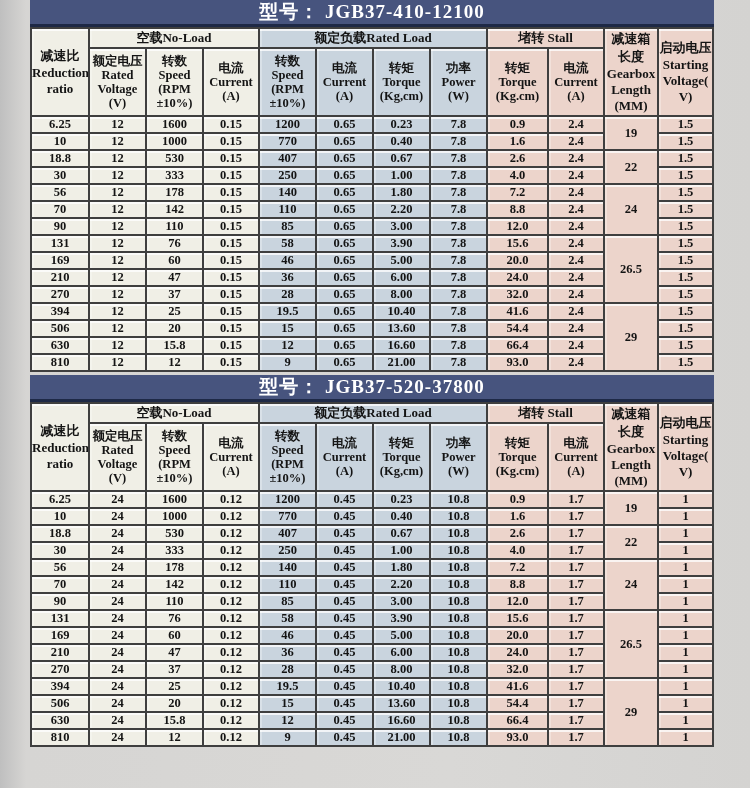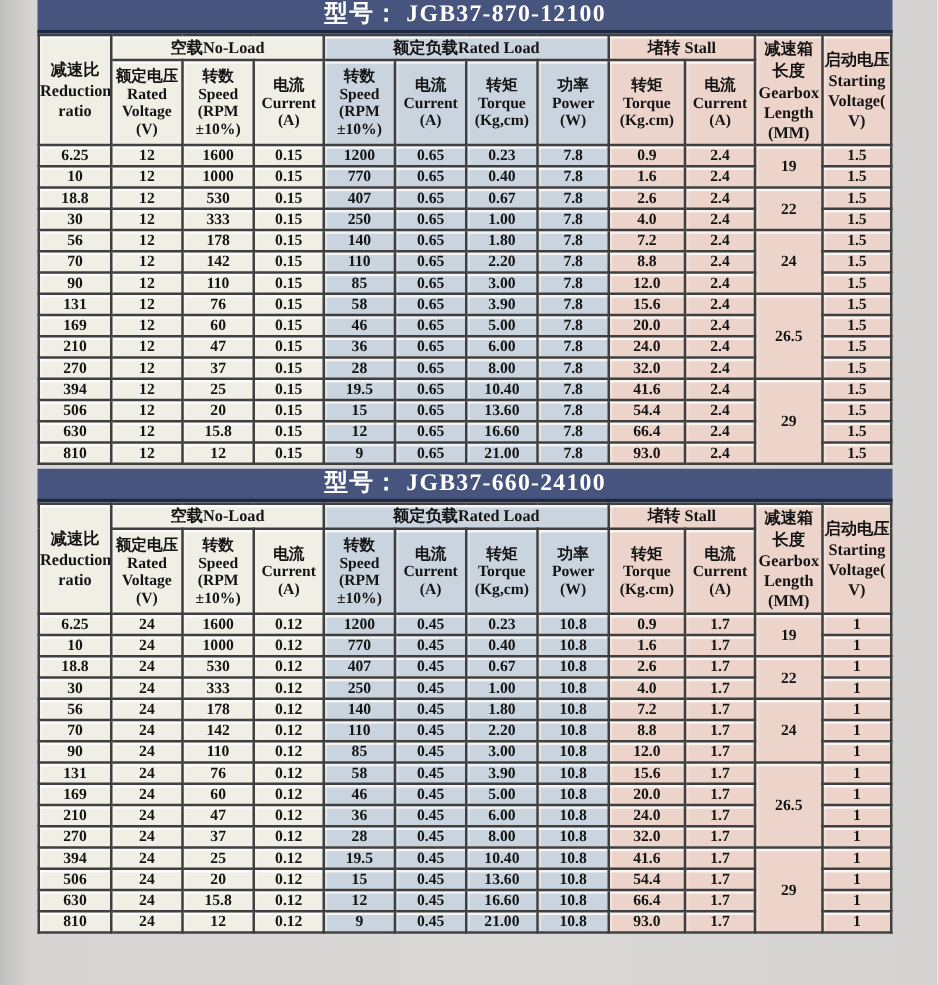--- a/index.html
+++ b/index.html
@@ -33,21 +33,21 @@
   .pink{background:#ecd4cb;}
   .merge{font-size:13px;}
   .gap{height:3px;}
 </style>
 </head>
 <body>
 
 <div class="sheet">
 
   <div class="title-bar">
-    <span>型号： JGB37-870-12100</span>
+    <span>型号： JGB37-410-12100</span>
   </div>
   <table class="spec-table">
     <colgroup>
       <col style="width:58px">
         <col style="width:57px">
         <col style="width:57px">
         <col style="width:56px">
       <col style="width:57px">
         <col style="width:57px">
         <col style="width:57px">
@@ -278,21 +278,21 @@
           <td class="pink">93.0</td>
           <td class="pink">2.4</td>
           <td class="pink">1.5</td>
         </tr>
       </tbody>
   </table>
 
   <div class="gap"></div>
 
   <div class="title-bar">
-    <span>型号： JGB37-660-24100</span>
+    <span>型号： JGB37-520-37800</span>
   </div>
   <table class="spec-table">
     <colgroup>
       <col style="width:58px">
         <col style="width:57px">
         <col style="width:57px">
         <col style="width:56px">
       <col style="width:57px">
         <col style="width:57px">
         <col style="width:57px">

